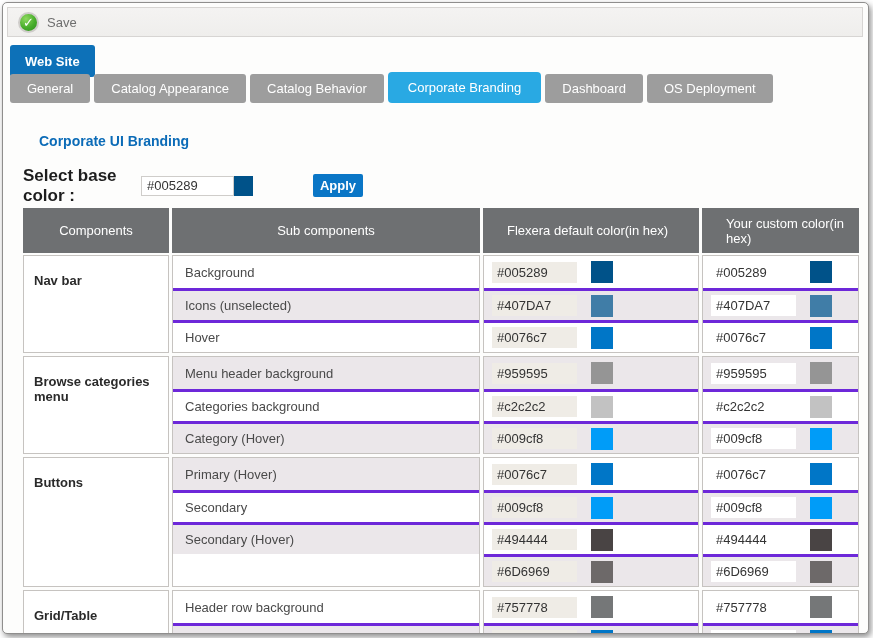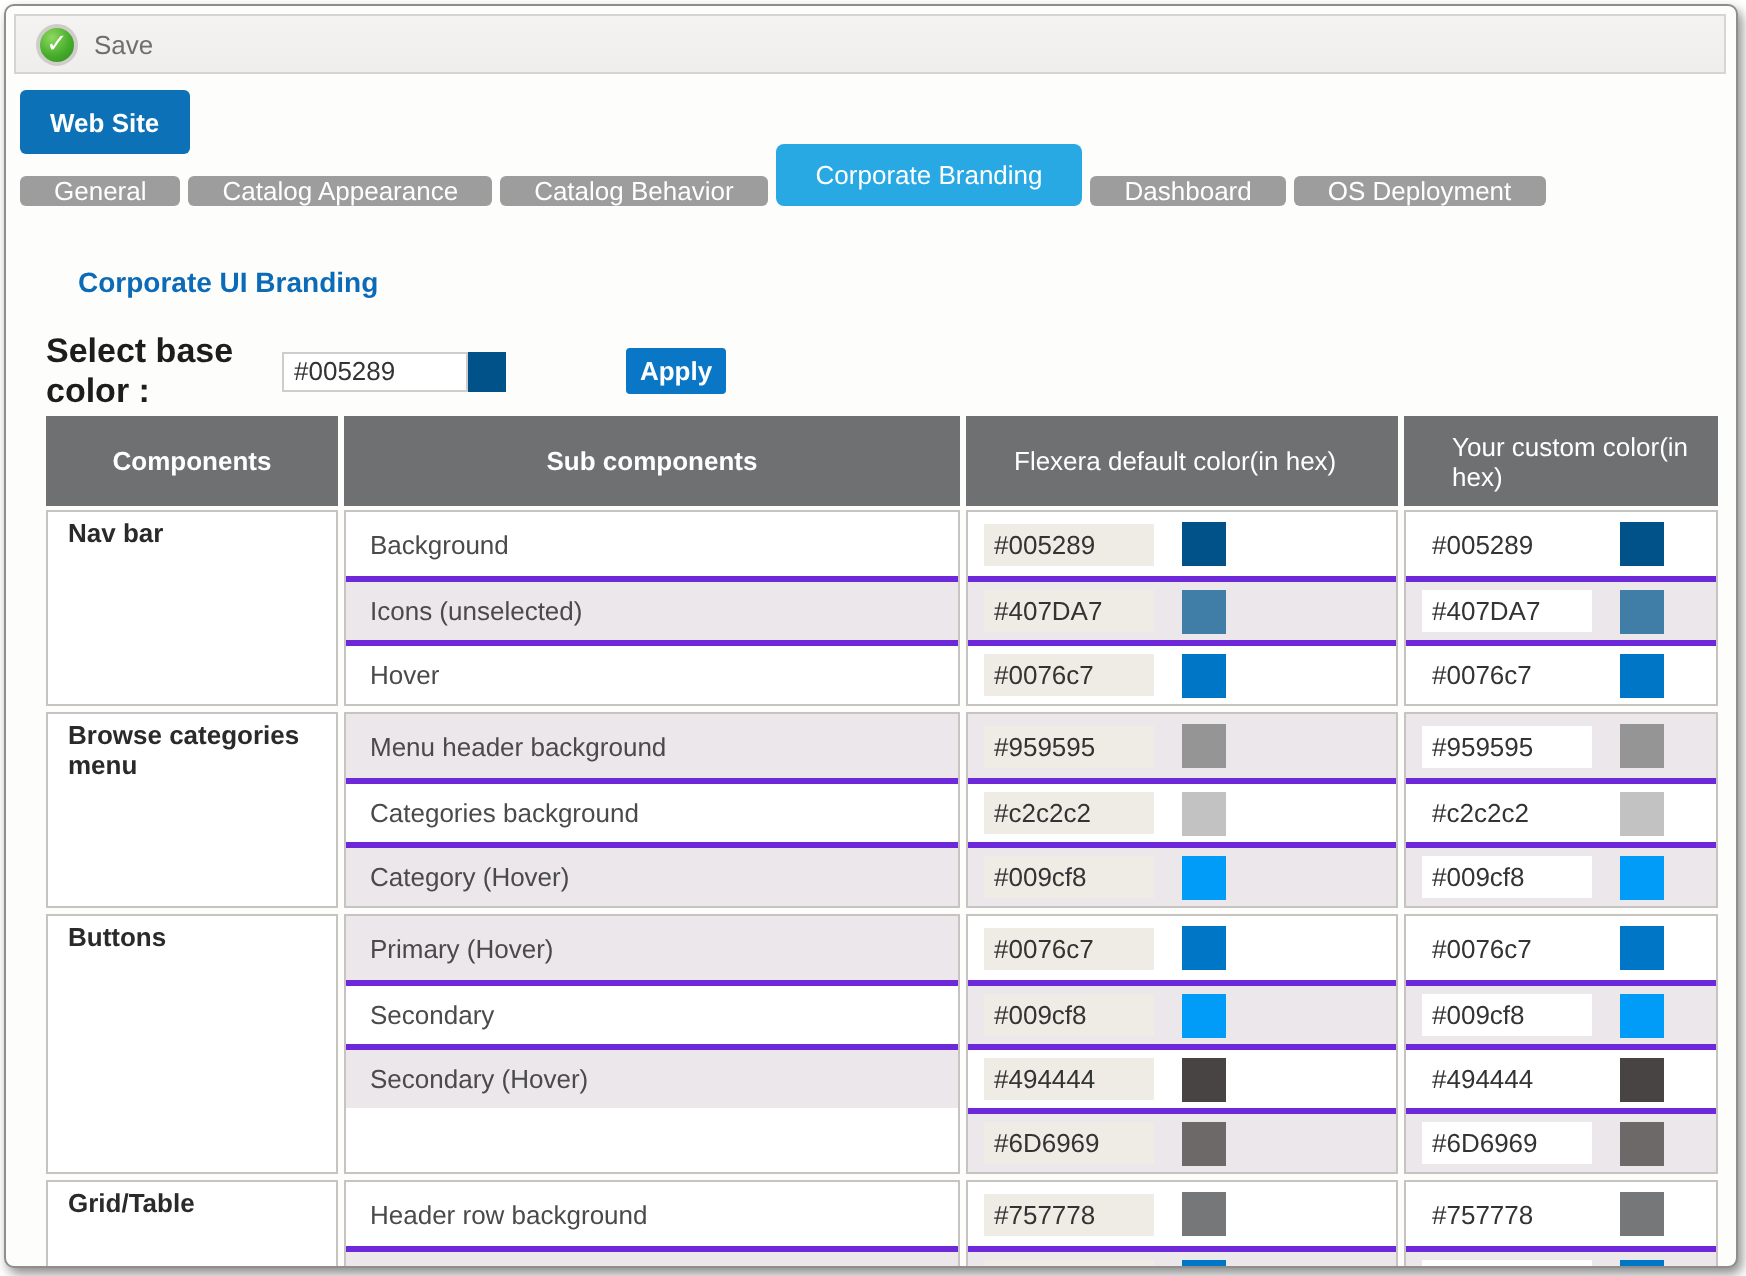--- a/index.html
+++ b/index.html
@@ -21,21 +21,21 @@
   .save-label { color:#6e6e6e; font-size:13px; }
 
   
   .site-tab { position:absolute; left:7px; top:42px; height:26px; padding:16px 15px;
               background:#0d71b8; border-radius:3px; color:#fff; font-size:13px;
               font-weight:bold; display:flex; align-items:center; cursor:pointer; }
 
   
   .tabstrip { position:absolute; left:7px; top:70px; height:30px; display:flex;
               align-items:flex-end; gap:4px; }
-  .tab { height:15px; padding:0 17px; background:#9d9d9d; border-radius:3px;
+  .tab { height:29px; padding:0 17px; background:#9d9d9d; border-radius:3px;
          color:#fff; font-size:13px; display:flex; align-items:center;
          justify-content:center; cursor:pointer; white-space:nowrap; }
   .tab.active { height:31px; background:#29a9e3; border-radius:4px; padding:0 20px; }
 
   
   .page-title { position:absolute; left:20px; top:130px; color:#0b6bb7;
                 font-size:14px; font-weight:bold;margin-left:16px; }
   .controls { position:absolute; left:20px; top:171px; height:23px; display:flex;
               align-items:center; }
   .base-label { font-size:17px; font-weight:bold; color:#1d1d1d; width:118px; }
@@ -46,25 +46,25 @@
   .apply-btn { margin-left:60px; width:50px; height:23px; background:#0a76c6;
                border:none; border-radius:2px; color:#fff; font-size:13px;
                font-weight:bold; cursor:pointer; font-family:"Liberation Sans",sans-serif; }
 
   
   .brand-table { position:absolute; left:20px; top:205px; width:836px; }
   .tgrid { display:grid; grid-template-columns:146px 308px 216px 157px; column-gap:3px; }
   .thead { margin-bottom:2px; }
   .th { background:#6e7072; color:#fff; font-size:13px; height:45px;
         display:flex; align-items:center; }
-  .th.center { justify-content:center;font-weight:bold; }
+  .th.center { justify-content:center; }
   .th.left { padding-left:24px; }
   .block { margin-bottom:3px; }
   .colbox { background:#fff; border:1px solid #c6c3c0; }
-  .comp-cell { padding:3px 10px; font-size:13px; font-weight:bold; color:#2a2a2a; }
+  .comp-cell { padding:17px 10px; font-size:13px; font-weight:bold; color:#2a2a2a; }
   .row { height:32px; display:flex; align-items:center; }
   .row + .row { border-top:3px solid #6d28d9; }
   .row.odd { background:#ebe7ea; }
   .row.even { background:#ffffff; }
   .sub-label { font-size:13px; color:#4a4a4a; padding-left:12px; }
   .hexbox { width:85px; height:21px; margin-left:8px; border:none; font-size:13px;
             color:#333; padding:0 5px; line-height:21px;
             font-family:"Liberation Sans",sans-serif; }
   .hexbox.default { background:#efece6; }
   .hexbox.custom  { background:#ffffff; }

